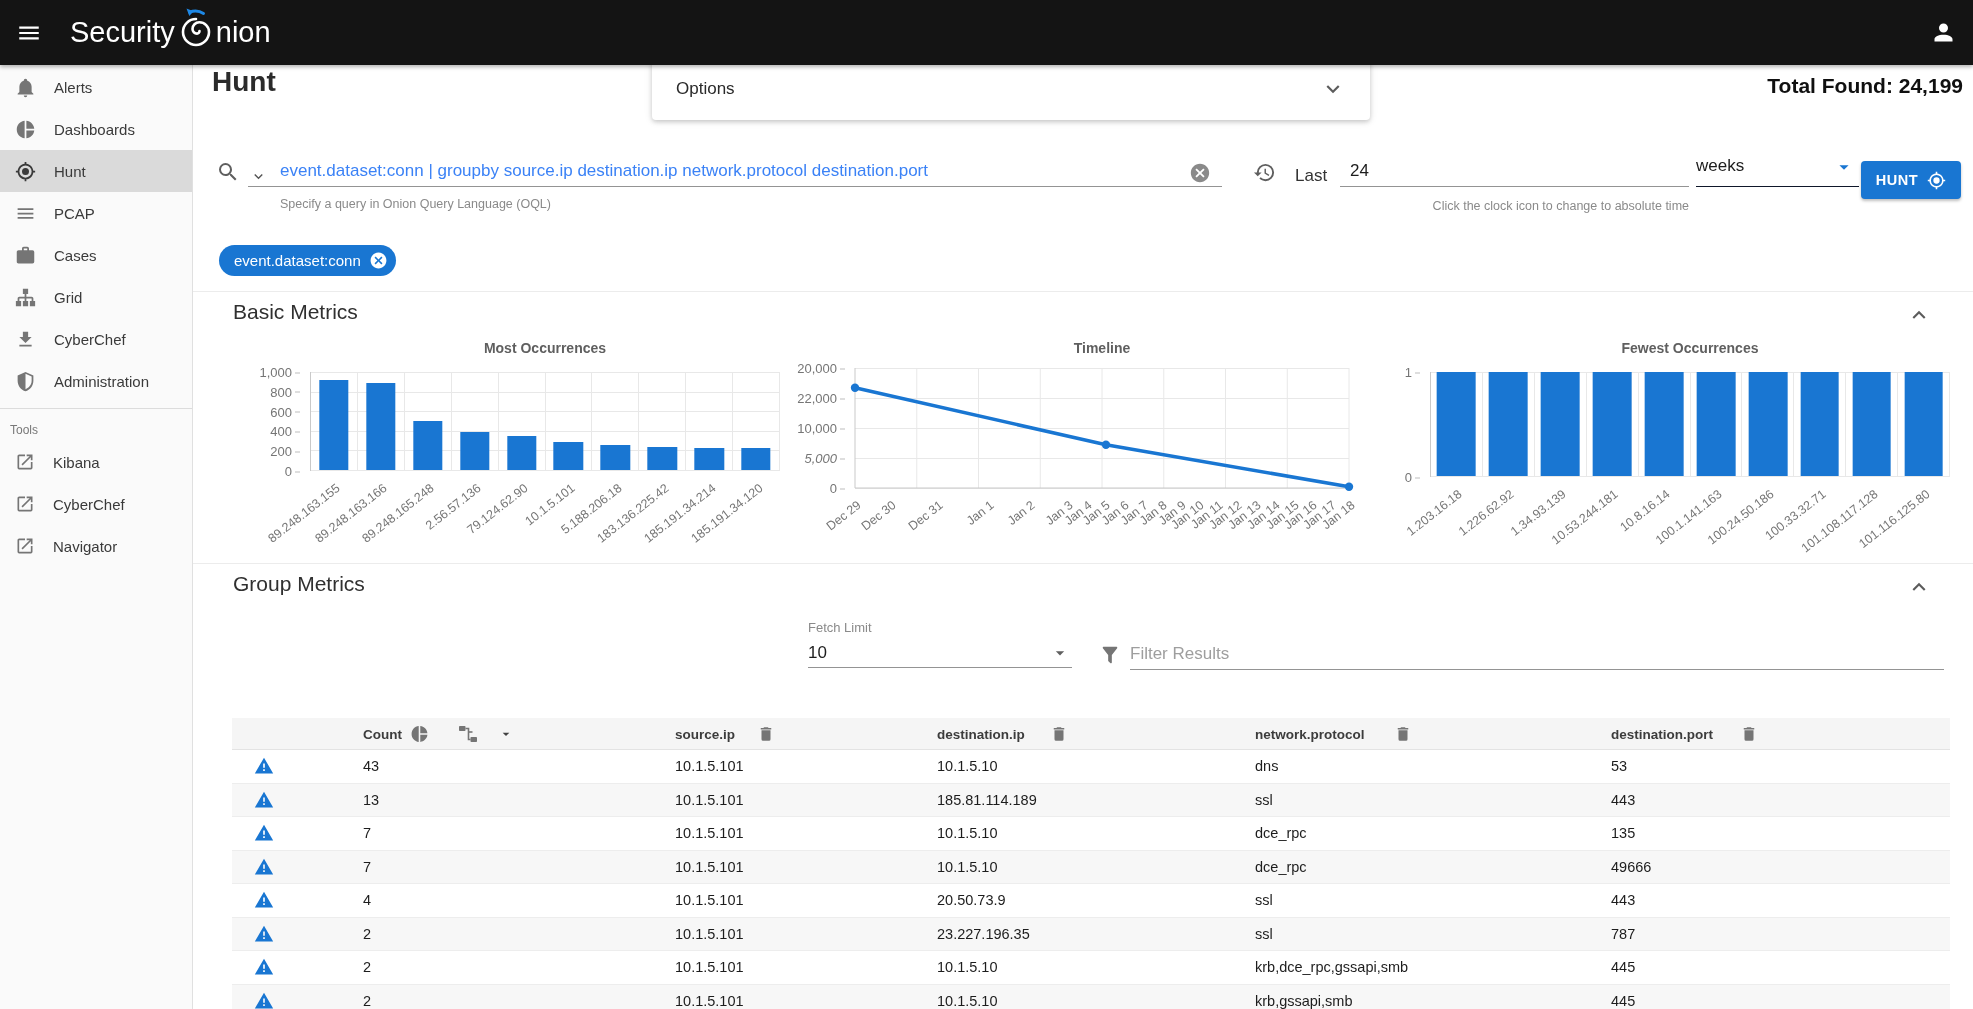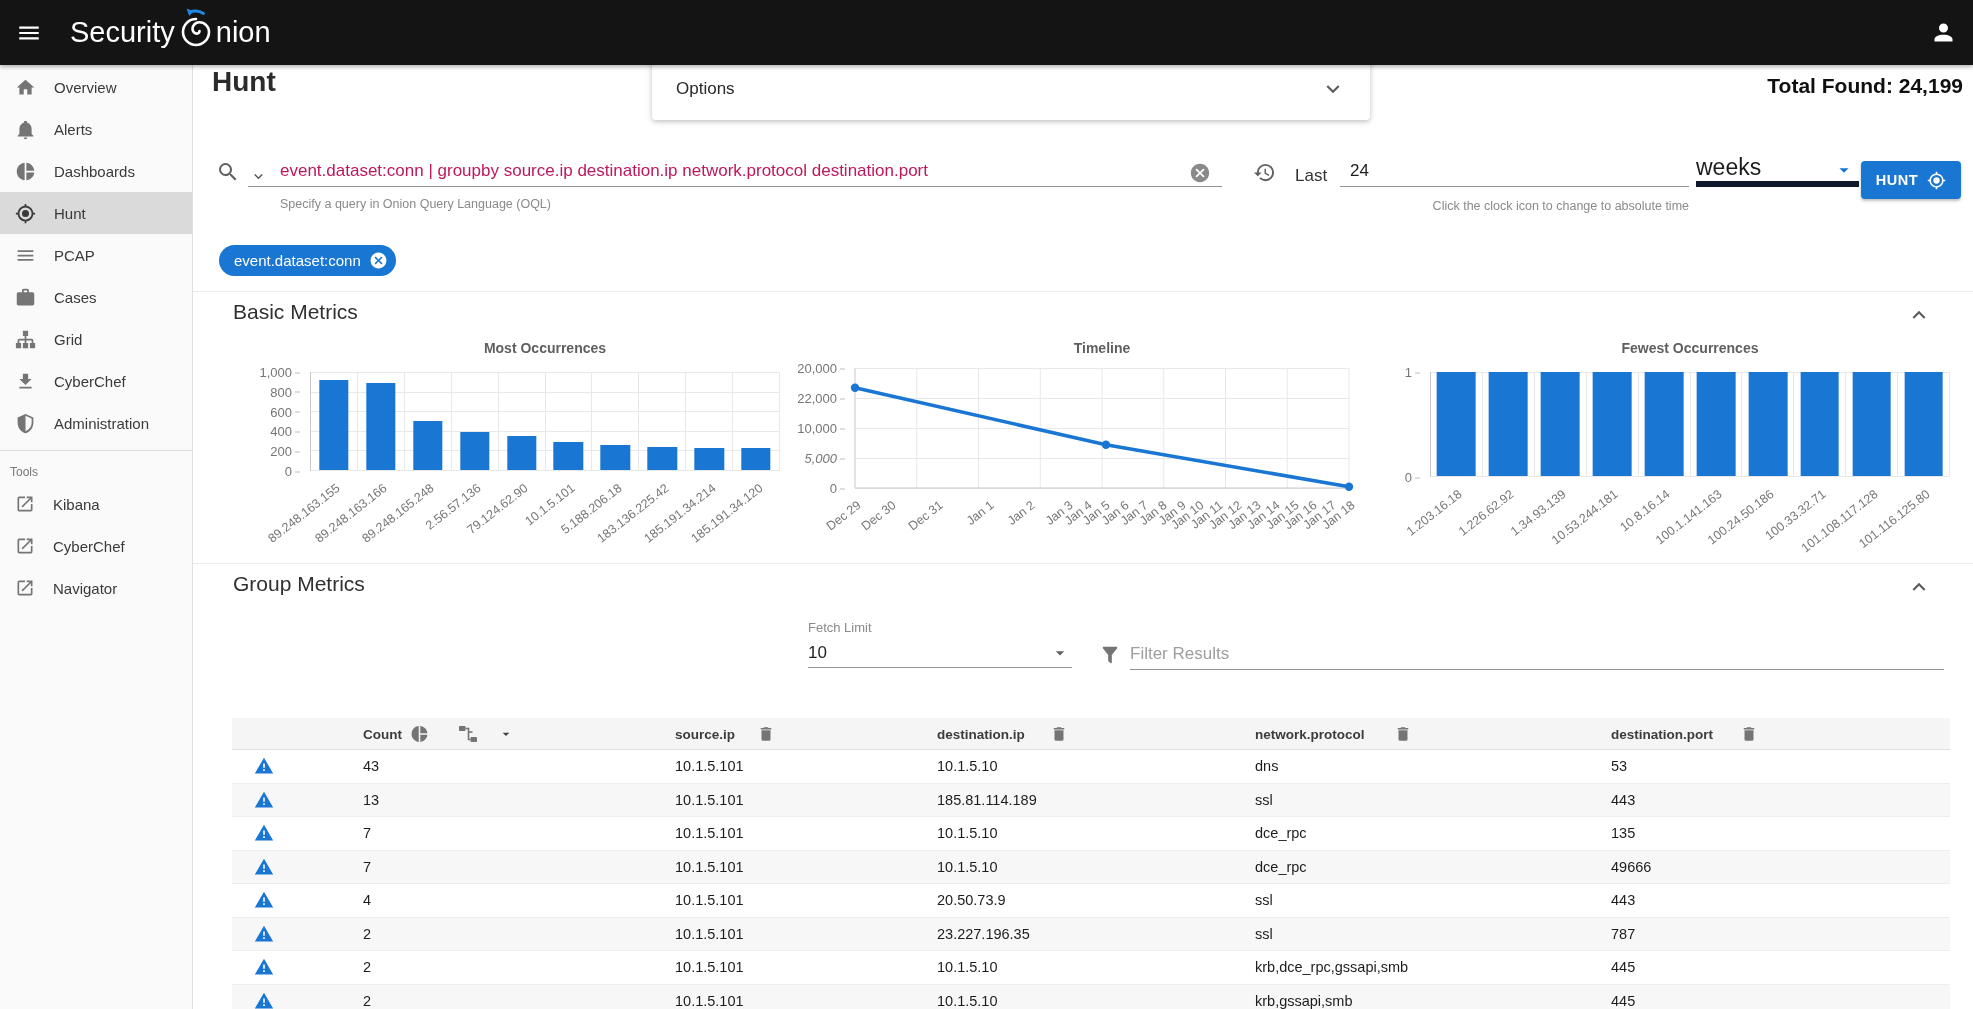--- a/index.html
+++ b/index.html
@@ -35,29 +35,29 @@
     display:flex;align-items:center;padding:0 24px;box-sizing:border-box;
     font-size:17px;color:#2a2a2a;cursor:pointer}
   .options-card .chev{margin-left:auto}
   .total-found{left:1580px;top:74px;width:383px;text-align:right;font-size:21px;
     font-weight:bold;color:#101010}
 
   
   .search-icon{left:216px;top:160px}
   .search-caret{left:250px;top:168px;cursor:pointer}
   .query-field{left:248px;top:156px;width:974px;height:31px;border-bottom:1px solid #949494;
-    font-size:17px;color:#be185d;display:flex;align-items:center;padding-left:32px;
+    font-size:17px;color:#3b82f6;display:flex;align-items:center;padding-left:32px;
     box-sizing:border-box;white-space:nowrap;overflow:hidden}
   .clear-icon{left:1189px;top:162px;cursor:pointer}
   .history-icon{left:1253px;top:161px;cursor:pointer}
   .last-label{left:1295px;top:166px;font-size:17px;color:#333}
   .time-field{left:1340px;top:156px;width:349px;height:31px;border-bottom:1px solid #949494;
     font-size:17px;color:#1d1d1d;display:flex;align-items:center;padding-left:10px;box-sizing:border-box}
-  .unit-field{left:1696px;top:156px;width:163px;height:31px;border-bottom:6px solid #0f172a;
-    font-size:23px;color:#1d1d1d;display:flex;align-items:flex-end;box-sizing:border-box;cursor:pointer}
+  .unit-field{left:1696px;top:156px;width:163px;height:31px;border-bottom:1px solid #0f172a;
+    font-size:17px;color:#1d1d1d;display:flex;align-items:flex-start;box-sizing:border-box;cursor:pointer}
   .unit-field .chev{margin-left:auto;margin-right:4px}
   .hunt-button{left:1861px;top:161px;width:100px;height:38px;background:#1976d2;border-radius:4px;
     color:#fff;font-weight:bold;font-size:14.5px;letter-spacing:.6px;display:flex;align-items:center;
     justify-content:center;gap:9px;cursor:pointer;box-shadow:0 2px 3px rgba(0,0,0,.25)}
   .query-hint{left:280px;top:197px;font-size:12.5px;color:#8a8a8a}
   .time-hint{left:1340px;top:199px;width:349px;text-align:right;font-size:12.5px;color:#8a8a8a}
 
   .chip{left:219px;top:245px;height:31px;border-radius:16px;background:#1976d2;color:#fff;
     font-size:15px;display:inline-flex;align-items:center;padding:0 8px 0 15px;gap:8px;cursor:pointer}
   .chip .x{cursor:pointer;display:flex}
@@ -136,26 +136,20 @@
   </div>
   <div class="topbar-spacer"></div>
   <span class="user-btn">
     <svg width="27" height="27" viewBox="0 0 24 24" fill="#fff">
         <path d="M12,4A4,4 0 0,1 16,8A4,4 0 0,1 12,12A4,4 0 0,1 8,8A4,4 0 0,1 12,4M12,14C16.42,14 20,15.79 20,18V20H4V18C4,15.79 7.58,14 12,14Z"></path>
       </svg>
   </span>
 </header>
 
 <nav class="sidebar">
-  <div class="nav-item">
-    <svg width="21" height="21" viewBox="0 0 24 24">
-        <path d="M10,20V14H14V20H19V12H22L12,3L2,12H5V20H10Z"></path>
-      </svg>
-    <span>Overview</span>
-  </div>
   <div class="nav-item">
     <svg width="21" height="21" viewBox="0 0 24 24">
         <path d="M21,19V20H3V19L5,17V11C5,7.9 7.03,5.17 10,4.29C10,4.19 10,4.1 10,4A2,2 0 0,1 12,2A2,2 0 0,1 14,4C14,4.1 14,4.19 14,4.29C16.97,5.17 19,7.9 19,11V17L21,19M14,21A2,2 0 0,1 12,23A2,2 0 0,1 10,21H14Z"></path>
       </svg>
     <span>Alerts</span>
   </div>
   <div class="nav-item">
     <svg width="21" height="21" viewBox="0 0 24 24">
         <path d="M11,2V22C5.9,21.5 2,17.2 2,12C2,6.8 5.9,2.5 11,2M13,2V11H22C21.5,6.2 17.8,2.5 13,2M13,13V22C17.7,21.5 21.5,17.8 22,13H13Z"></path>
       </svg>

